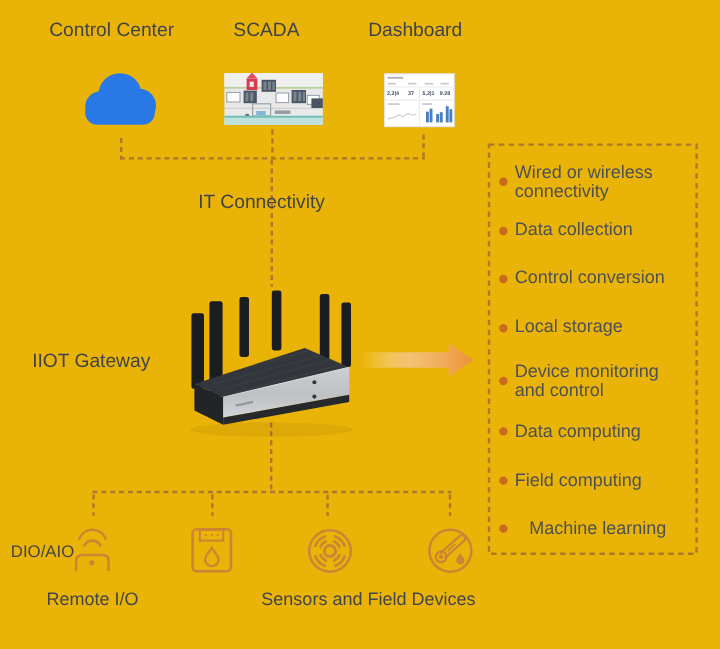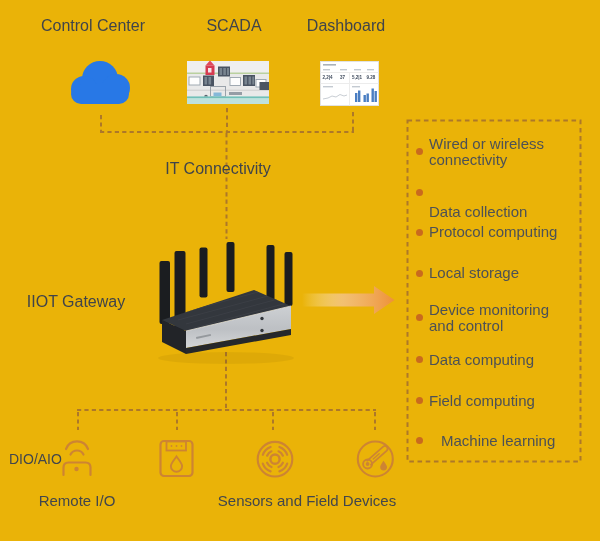--- a/index.html
+++ b/index.html
@@ -171,31 +171,31 @@
       <circle cx="367.6" cy="464" r="1.9" fill="#cd8433" stroke="none"></circle>
       <path d="M370.9 464.7 L386.8 450.6 A2.7 2.7 0 0 0 383.2 446.6 L367.3 460.7" stroke-width="1.8"></path>
       <path d="M373.2 459.0 L379.2 453.7" stroke-width="1.3"></path>
       <path d="M383.5 460.8 C381.9 463.4 380.2 465.2 380.2 467.1 A 3.4 3.4 0 0 0 387 467.1 C387 465.2 385.1 463.4 383.5 460.8 Z" fill="#cd8433" stroke="none"></path>
     </g>
 
     <rect x="407.5" y="120.5" width="173" height="341" fill="none" stroke="#ad7829" stroke-width="2" stroke-dasharray="4.6 3.6"></rect>
   </svg>
 
   <div class="lbl" style="left:93px;top:26px;">Control Center</div>
-  <div class="lbl" style="left:222px;top:26px;margin-left:12px;">SCADA</div>
+  <div class="lbl" style="left:222px;top:26px;">SCADA</div>
   <div class="lbl" style="left:346px;top:26px;">Dashboard</div>
   <div class="lbl" style="left:218px;top:169px;">IT Connectivity</div>
   <div class="lbl" style="left:76px;top:302px;">IIOT Gateway</div>
   <div class="lbl2" style="left:9px;top:459px;transform:translate(0,-50%);font-size:14px;text-align:right;">DIO/AIO</div>
   <div class="lbl2" style="left:77px;top:500px;">Remote I/O</div>
   <div class="lbl2" style="left:277px;top:500px;margin-left:30px;">Sensors and Field Devices</div>
 
   <div class="li" style="top:135.5px;">Wired or wireless<br>connectivity</div>
-  <div class="li" style="top:184px;margin-top:20px;">Data collection</div>
-  <div class="li" style="top:224px;">Protocol computing</div>
+  <div class="li" style="top:184px;">Data collection</div>
+  <div class="li" style="top:224px;">Control conversion</div>
   <div class="li" style="top:265px;">Local storage</div>
   <div class="li" style="top:302px;">Device monitoring<br>and control</div>
   <div class="li" style="top:351.5px;">Data computing</div>
   <div class="li" style="top:392.5px;">Field computing</div>
   <div class="li" style="top:432.5px;margin-left:12px;">Machine learning</div>
 
   <div class="dot" style="left:415.5px;top:148px;"></div>
   <div class="dot" style="left:415.5px;top:188.5px;"></div>
   <div class="dot" style="left:415.5px;top:228.5px;"></div>
   <div class="dot" style="left:415.5px;top:269.5px;"></div>

